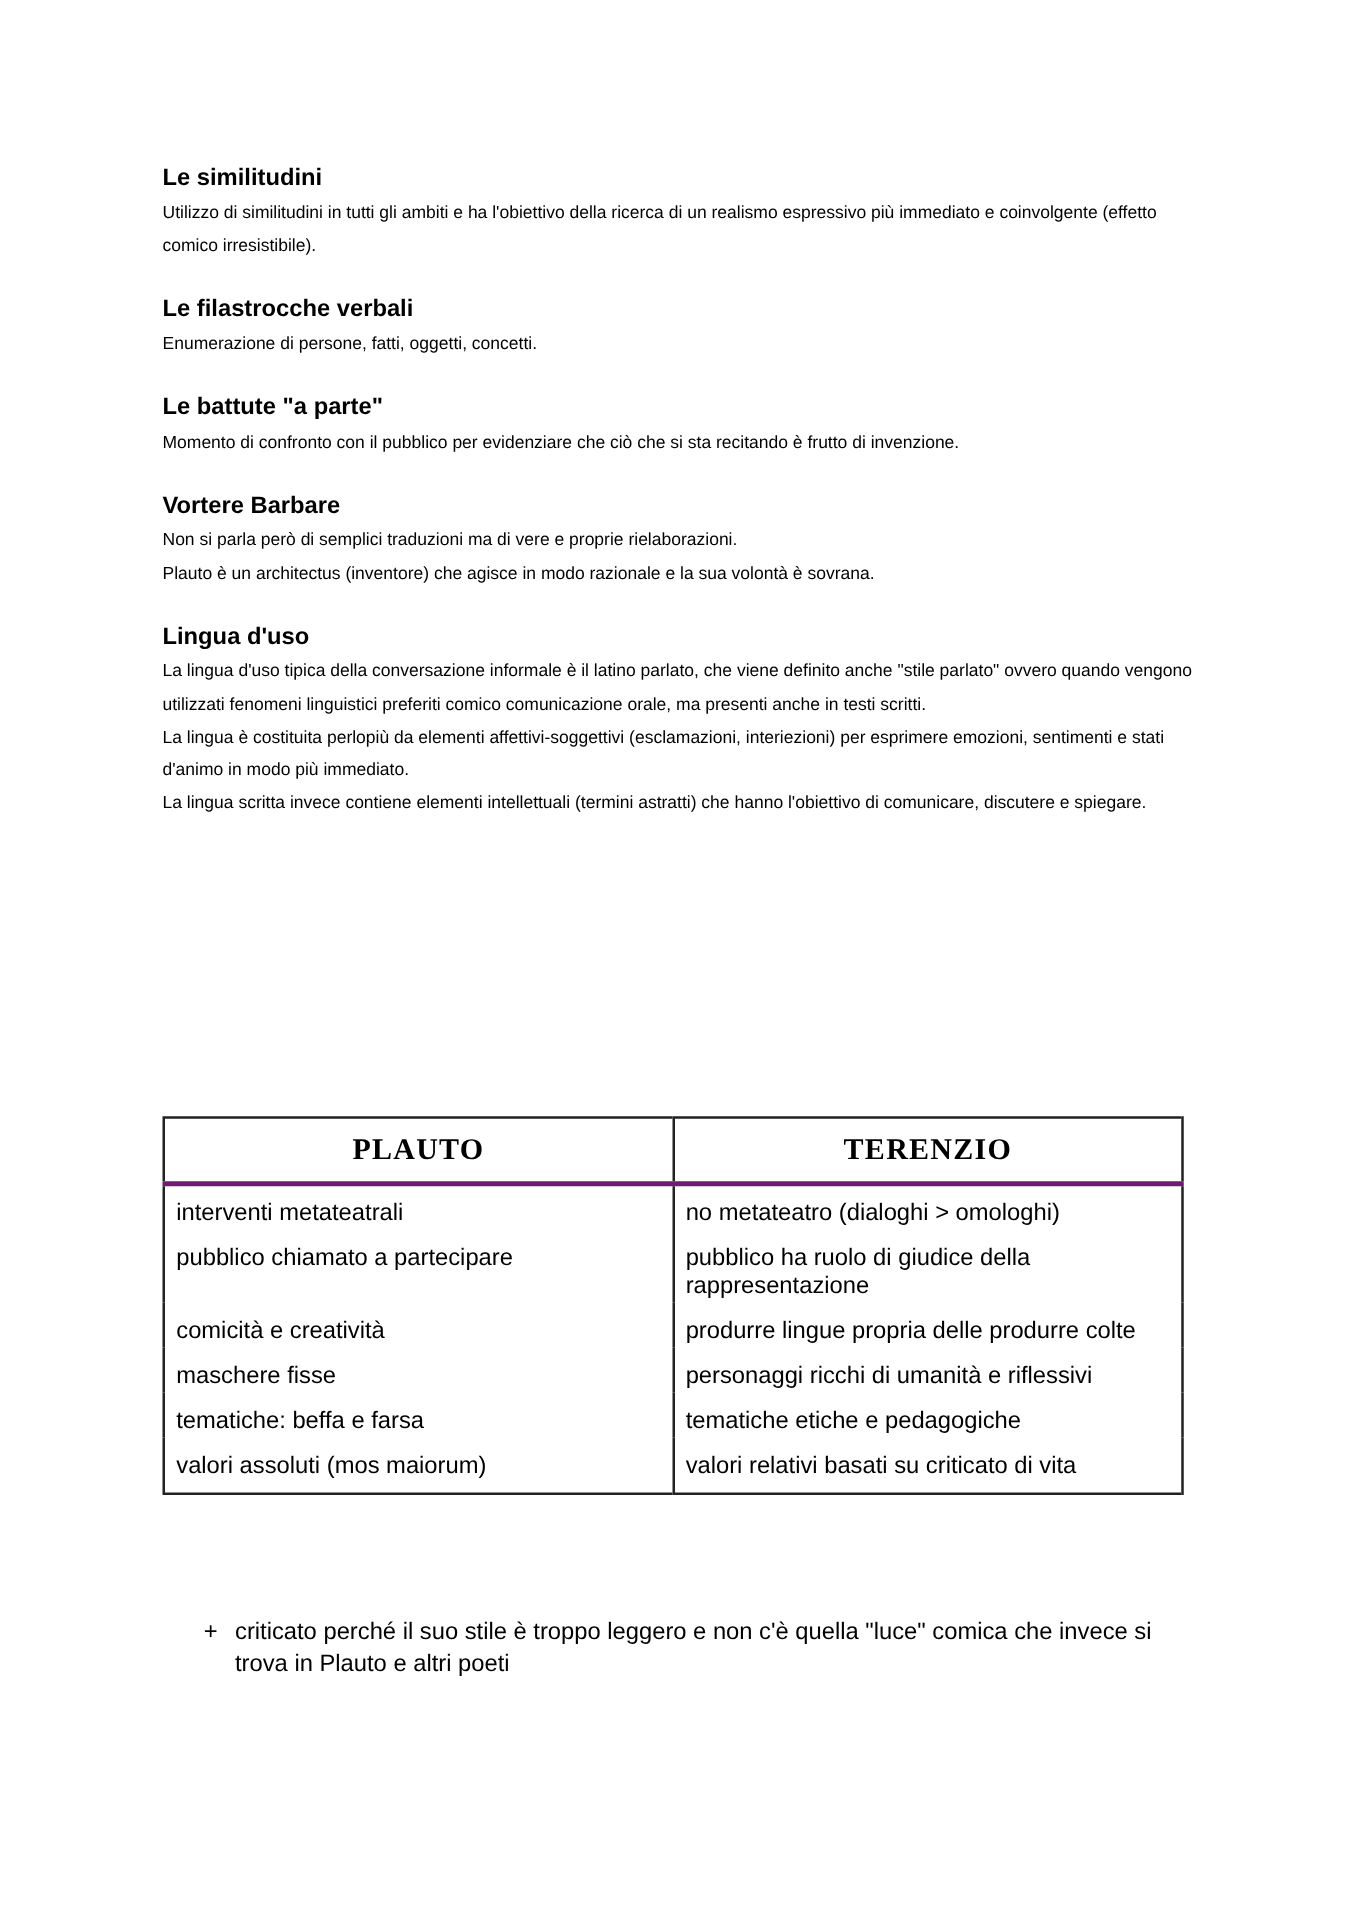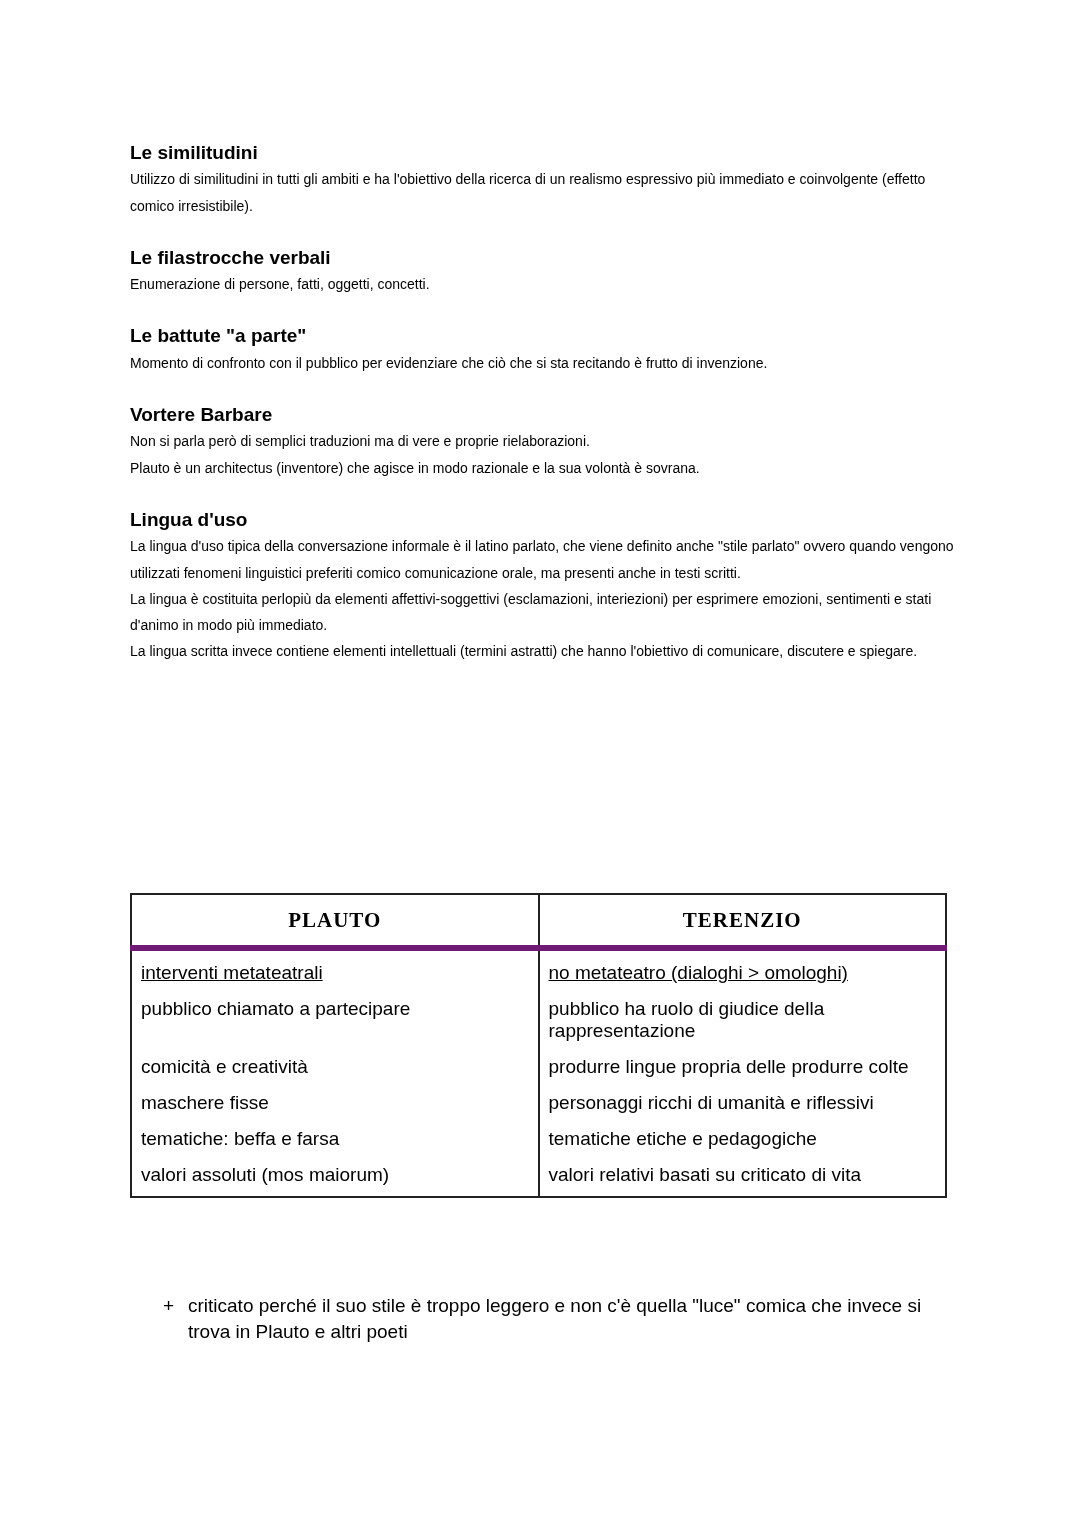--- a/index.html
+++ b/index.html
@@ -1,29 +1,29 @@
 <!DOCTYPE html>
 <html><head>
 <meta charset="utf-8">
 <style>
   html, body { margin: 0; padding: 0; background: #ffffff; }
   body { width: 1080px; height: 1525px; position: relative; overflow: hidden;
          font-family: "Liberation Sans", sans-serif; color: #000; }
-  .page { position: absolute; left: 130px; top: 140px; width: 830px; }
+  .page { position: absolute; left: 130px; top: 130px; width: 830px; }
   .section { margin: 0 0 26px 0; }
   .section h2 { font-size: 19px; font-weight: bold; margin: 0; line-height: 26.3px; }
   .section p { font-size: 14px; margin: 0; line-height: 26.3px; }
   .table-wrap { position: absolute; left: 130px; top: 893px; width: 817px; height: 348px; }
   table { border-collapse: collapse; width: 817px; table-layout: fixed; }
   th, td { border-left: 2px solid #222; border-right: 2px solid #222; vertical-align: top; }
   table { border: 2px solid #222; }
-  th { font-family: "Liberation Serif", serif; font-weight: bold; font-size: 21px; letter-spacing: 1px;
-       height: 48px; text-align: center; vertical-align: middle; border-bottom: 6px solid #701a75; }
+  th { font-family: "Liberation Serif", serif; font-weight: bold; font-size: 24px; letter-spacing: 1px;
+       height: 48px; text-align: center; vertical-align: middle; border-bottom: 4px solid #701a75; }
   td { font-size: 19px; padding: 0 9px; line-height: 22px; }
-  tr.r0 td { padding-top: 11px; height: 24px; text-decoration: underline; }
+  tr.r0 td { padding-top: 11px; height: 24px; }
   tr.r1 td { height: 46px; padding-top: 12px; margin-left: 16px; }
   tr.r2 td, tr.r3 td, tr.r4 td, tr.r5 td { height: 24px; padding-top: 12px; }
   tr.r5 td { padding-bottom: 8px; }
   .bullet { position: absolute; left: 163px; top: 1293px; width: 800px; font-size: 19px; line-height: 26.3px; }
   .bullet .plus { position: absolute; left: 0; top: 0; }
   .bullet .text { margin-left: 25px; display: block; }
 </style>
 </head>
 <body>
 

